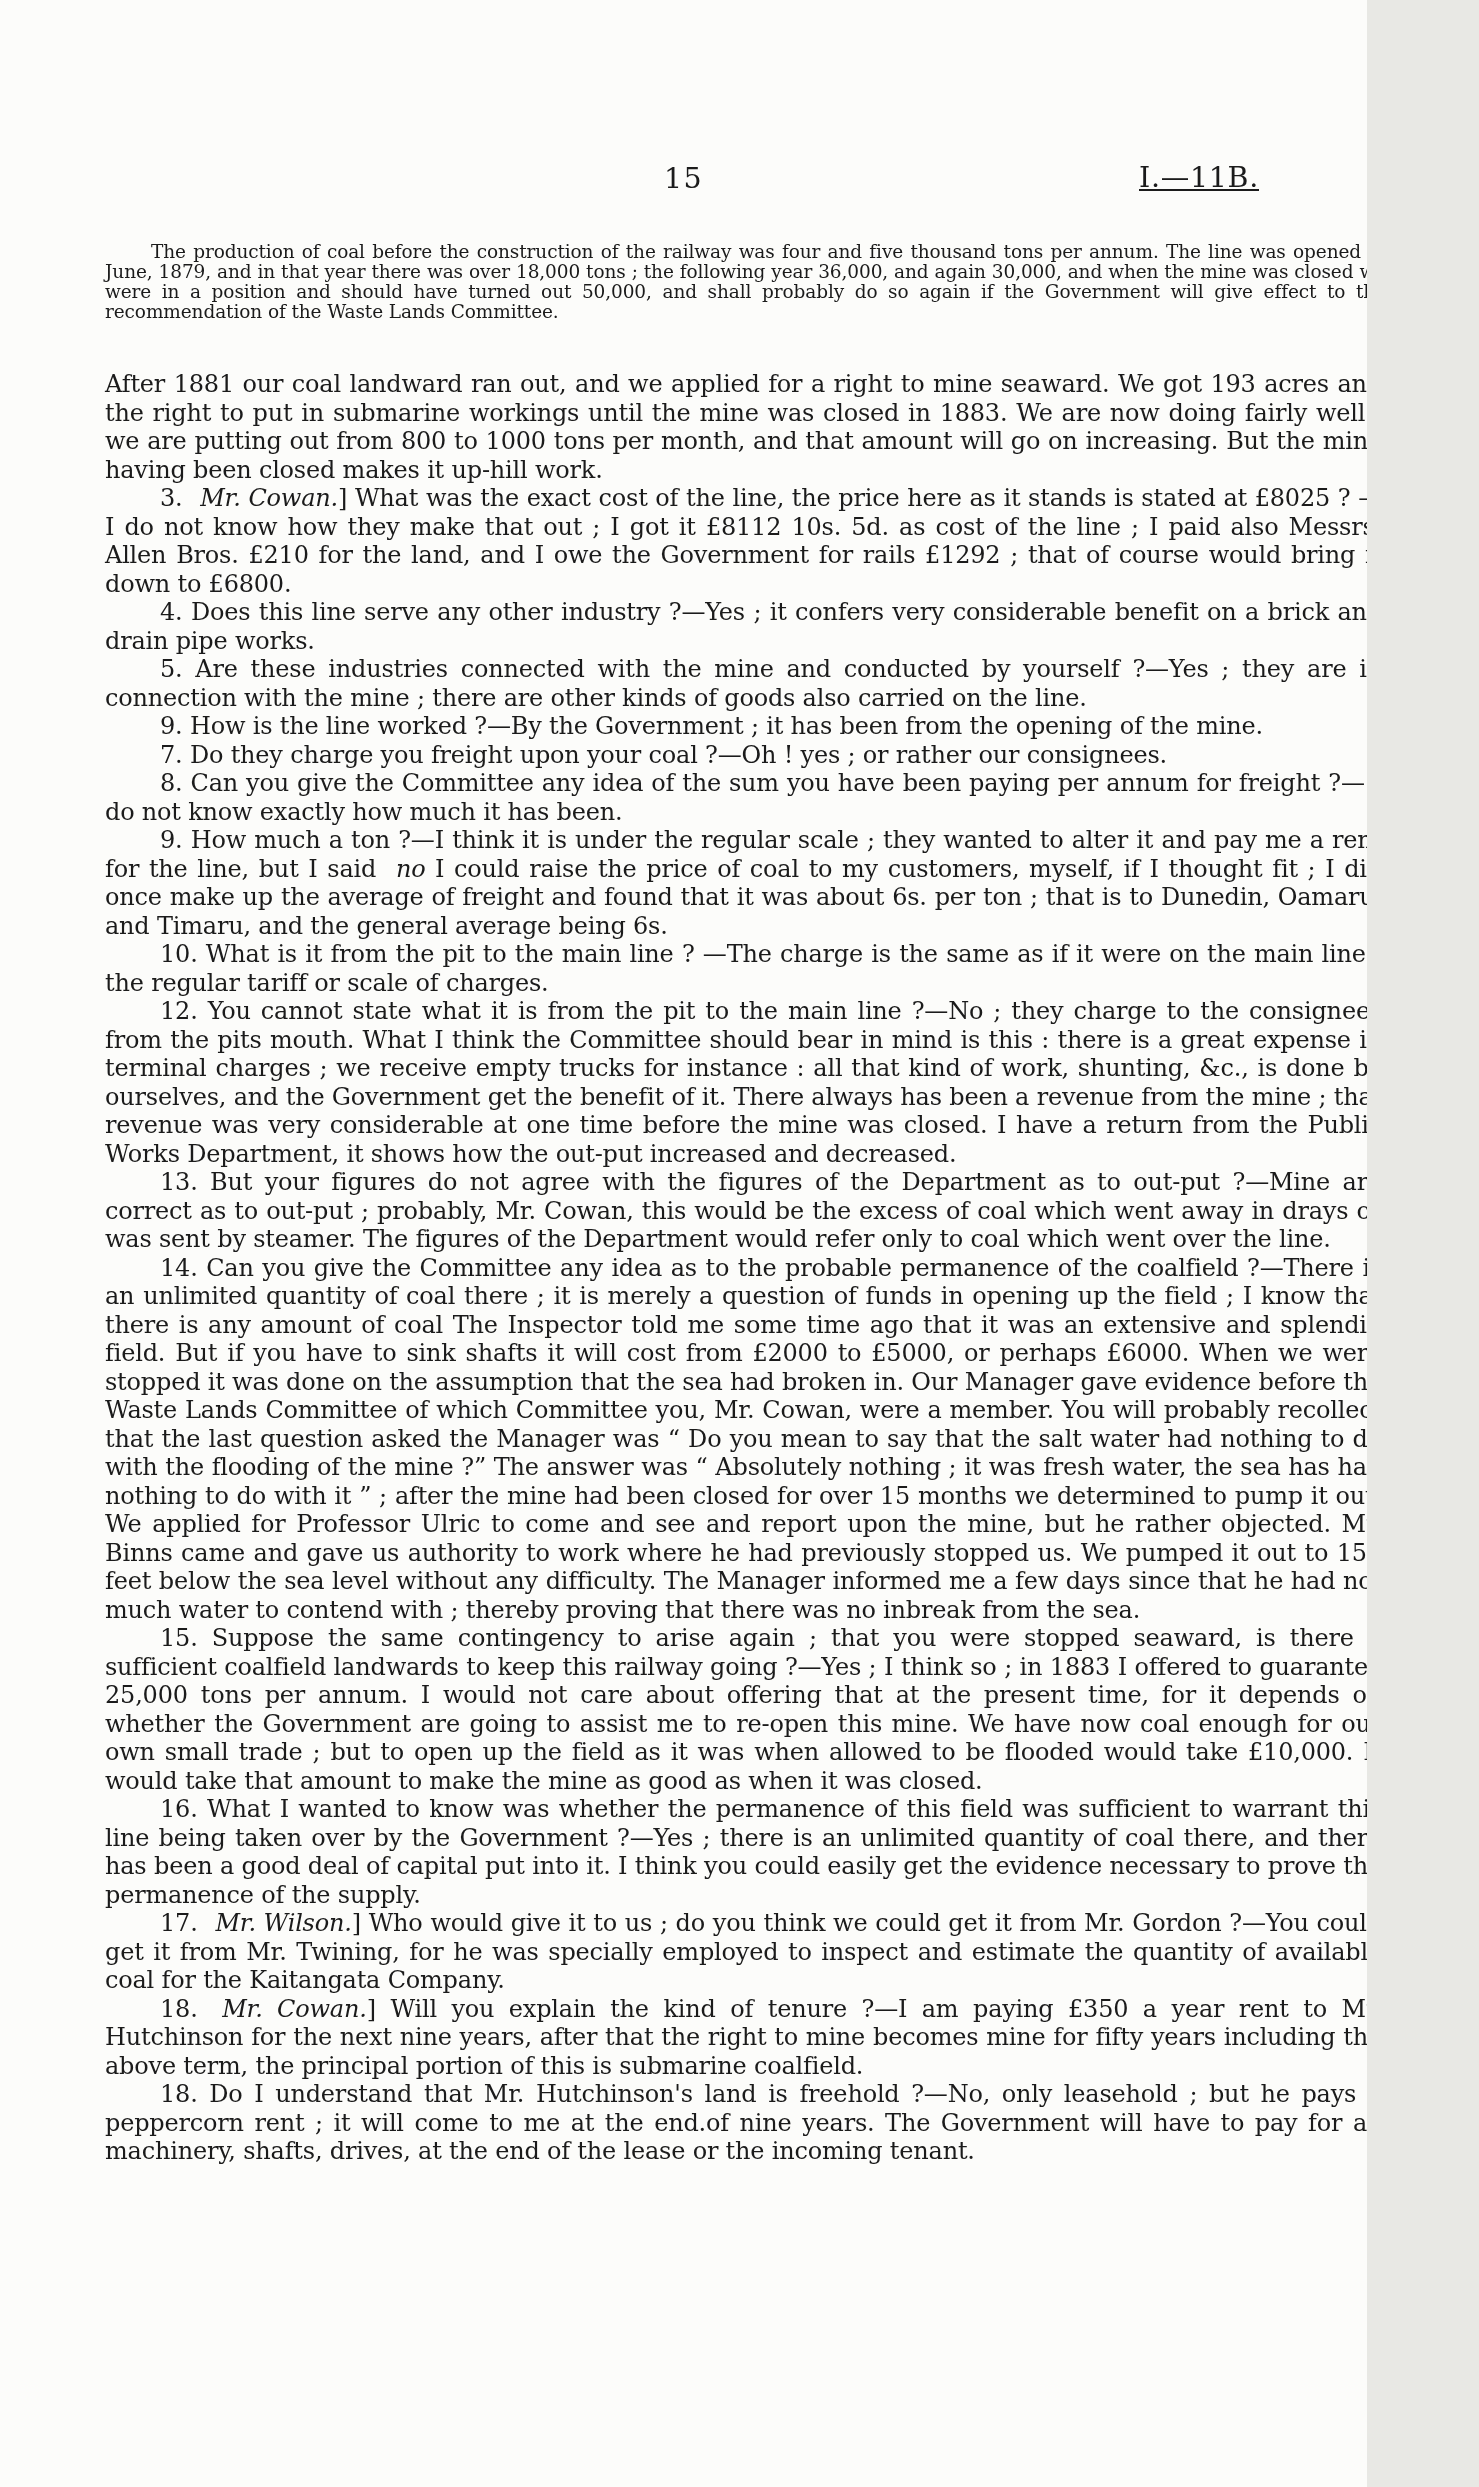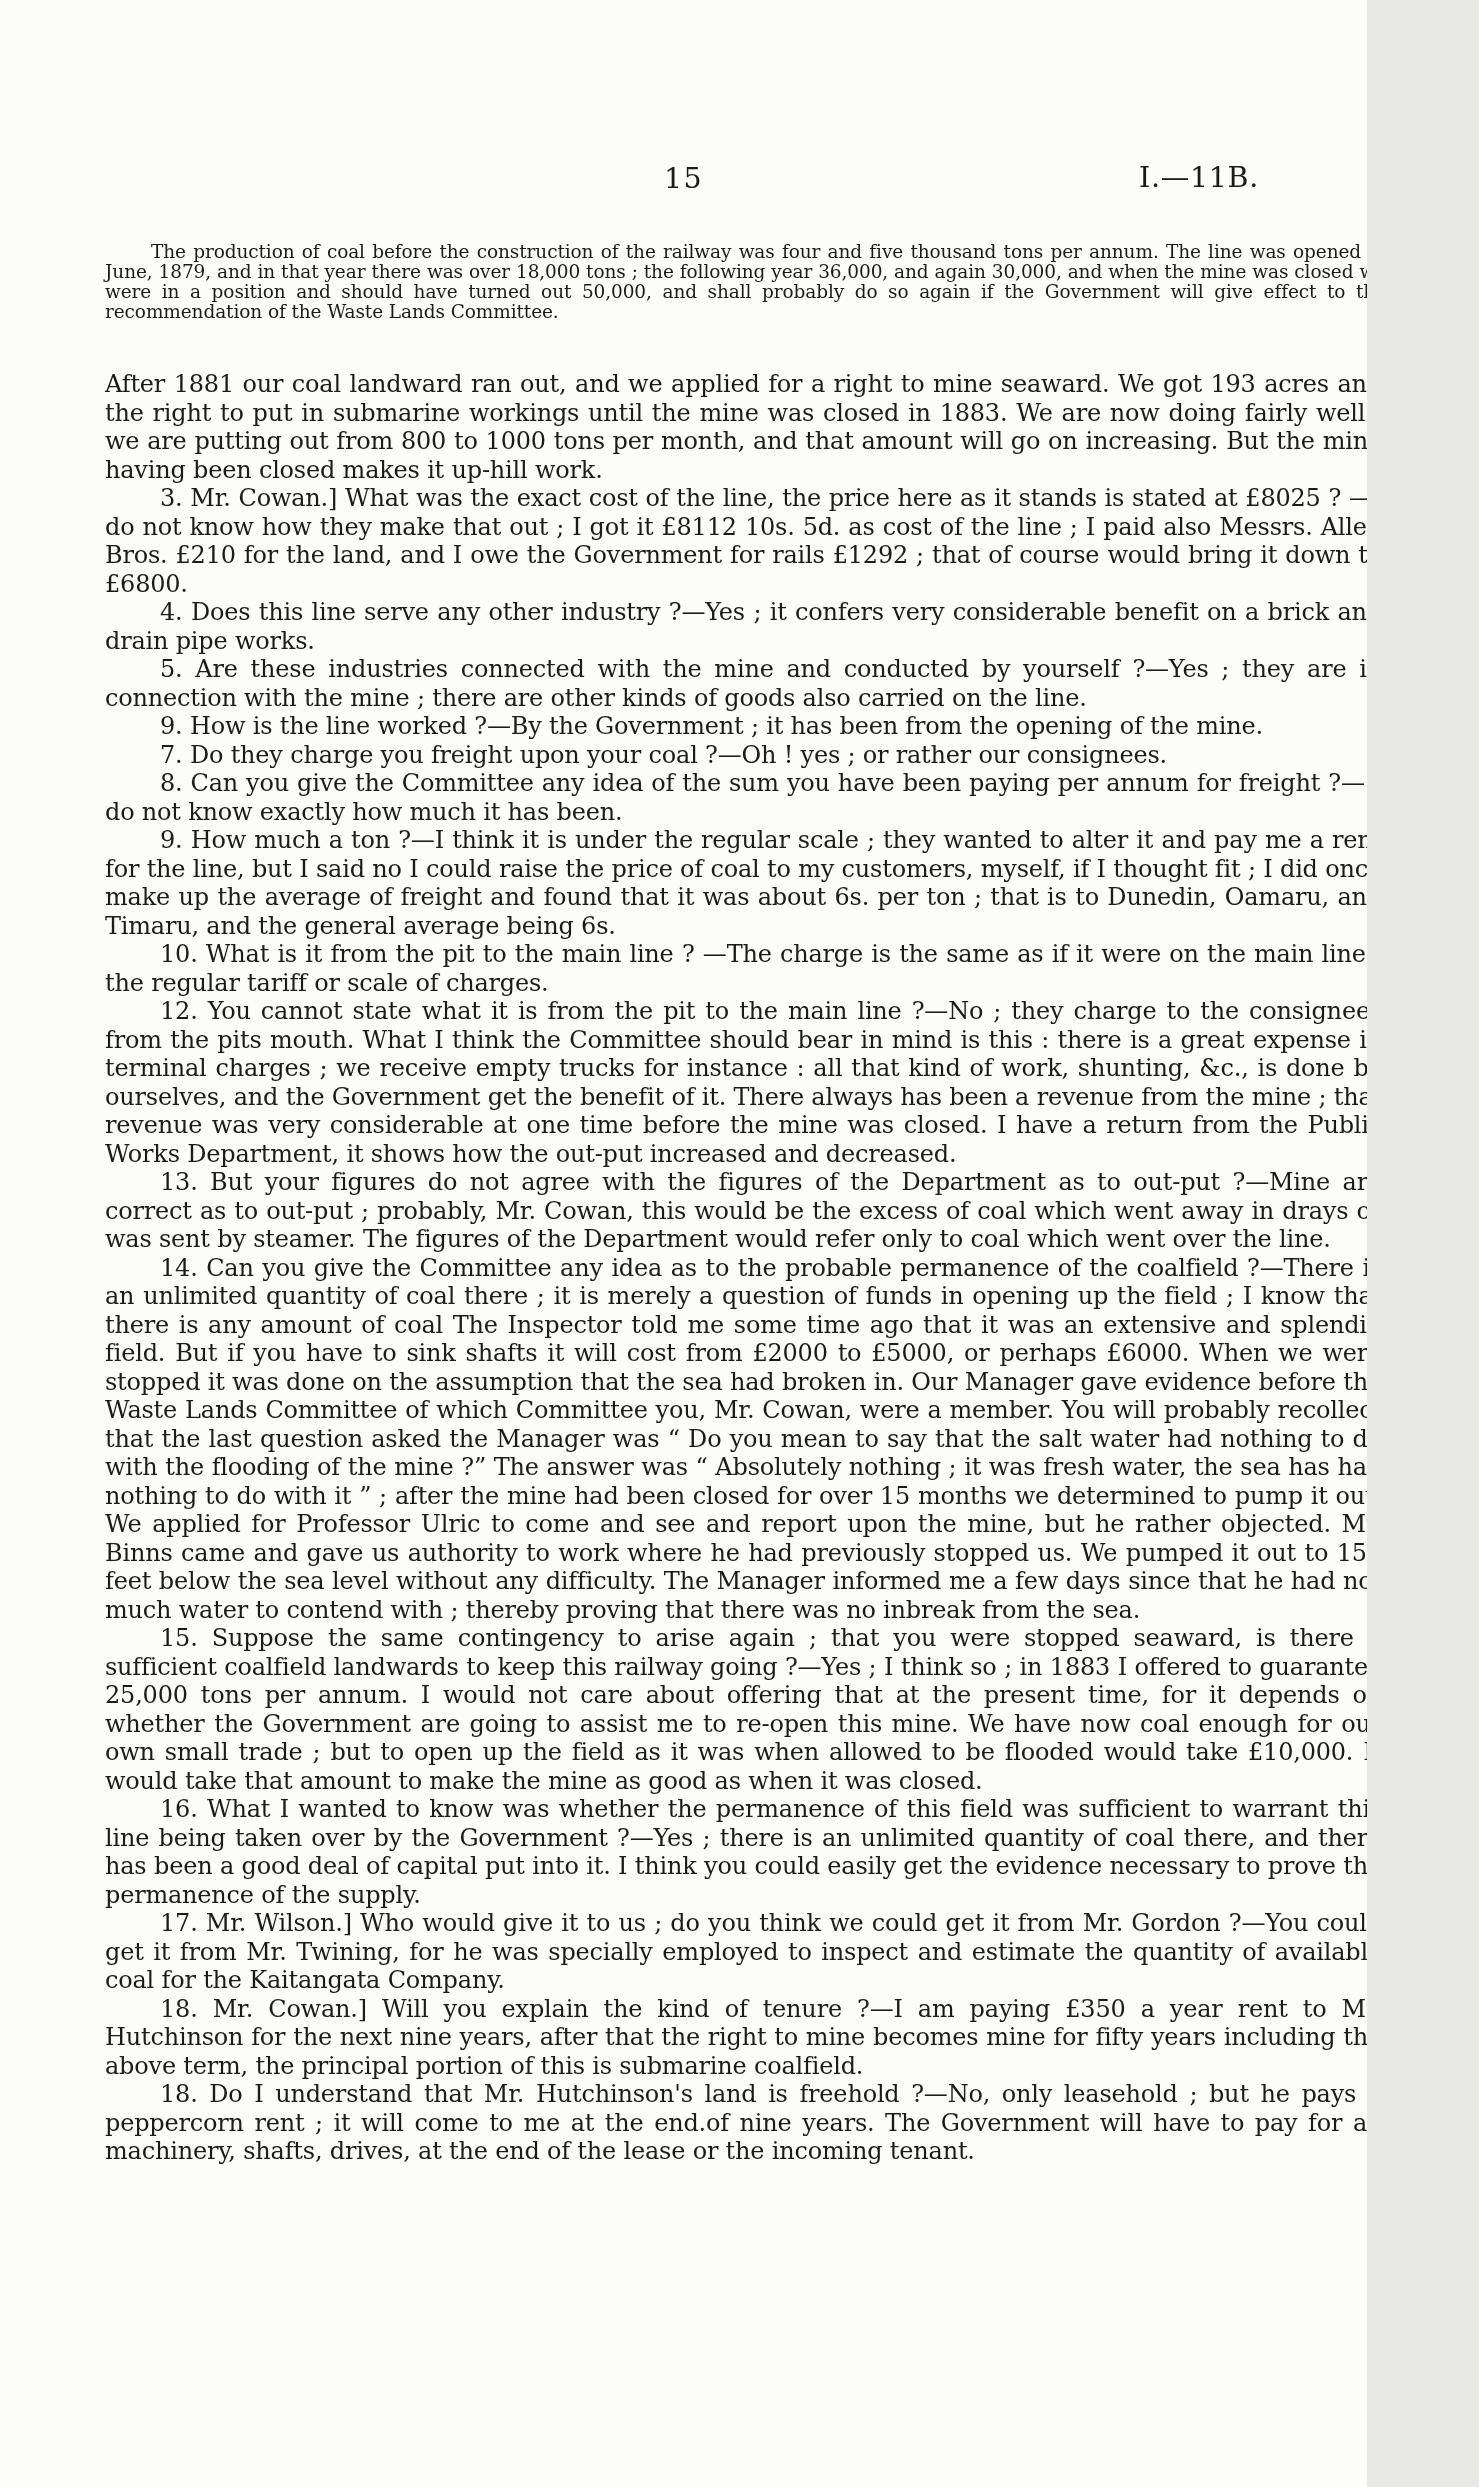--- a/index.html
+++ b/index.html
@@ -24,20 +24,21 @@
     text-align: center;
     font-size: 28.5px;
     letter-spacing: 1.4px;
   }
   .doc-ref {
     position: absolute;
     top: 161px;
     right: 108px;
     font-size: 28.5px;
     letter-spacing: 0.7px;
+    text-decoration: underline;
   }
   .intro {
     position: absolute;
     top: 242px;
     left: 105px;
     width: 1281px;
     font-size: 18.5px;
     line-height: 20px;
     text-align: justify;
     text-indent: 46px;
@@ -55,20 +56,22 @@
   }
   .testimony p {
     margin: 0;
     padding: 0;
     text-indent: 55px;
   }
   .testimony p.noindent {
     text-indent: 0;
   }
   .it {
+    font-style: italic;
+    margin-left: 10px;
   }
 </style>
 </head>
 <body>
 
 <div class="page">
 
   <div class="page-number">15</div>
   <div class="doc-ref">I.—11B.</div>
 

